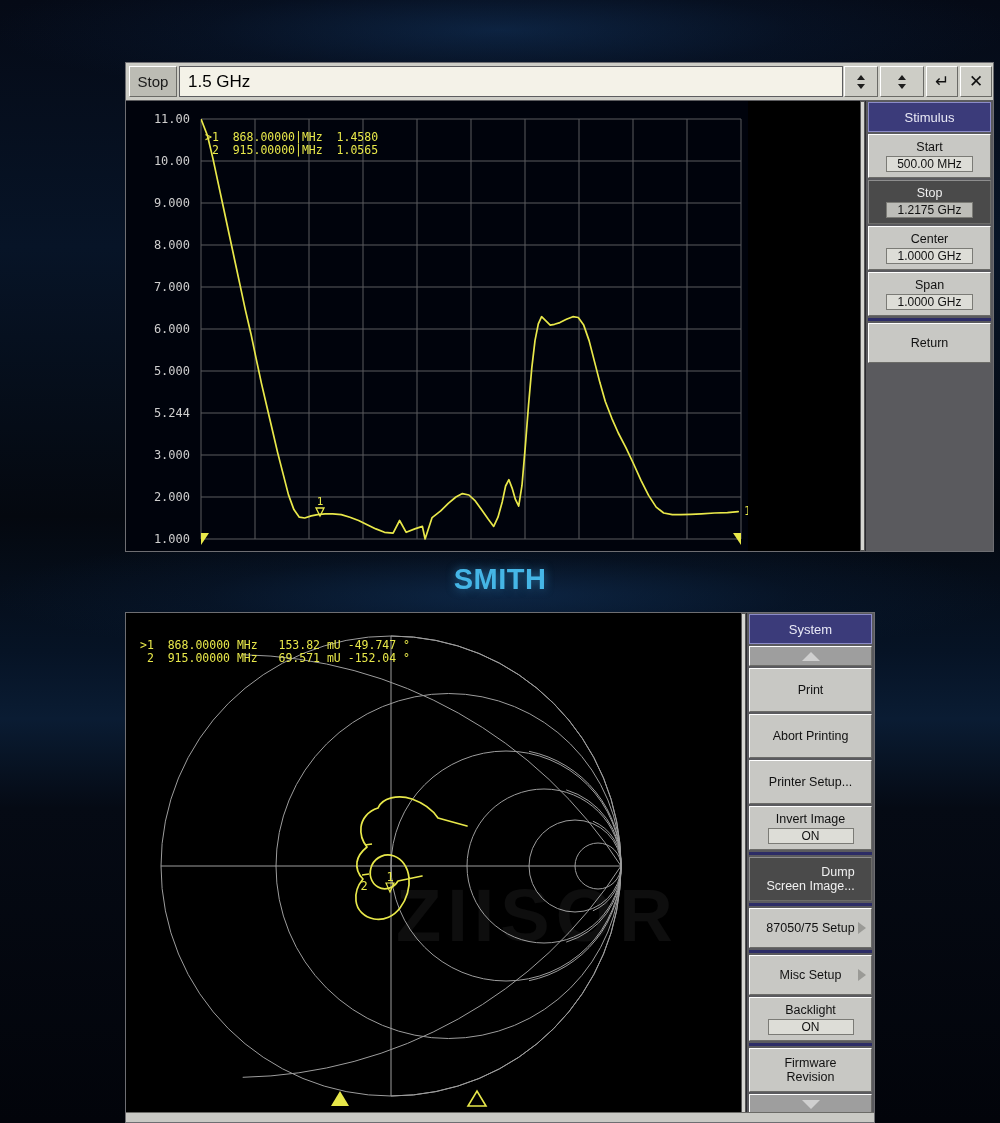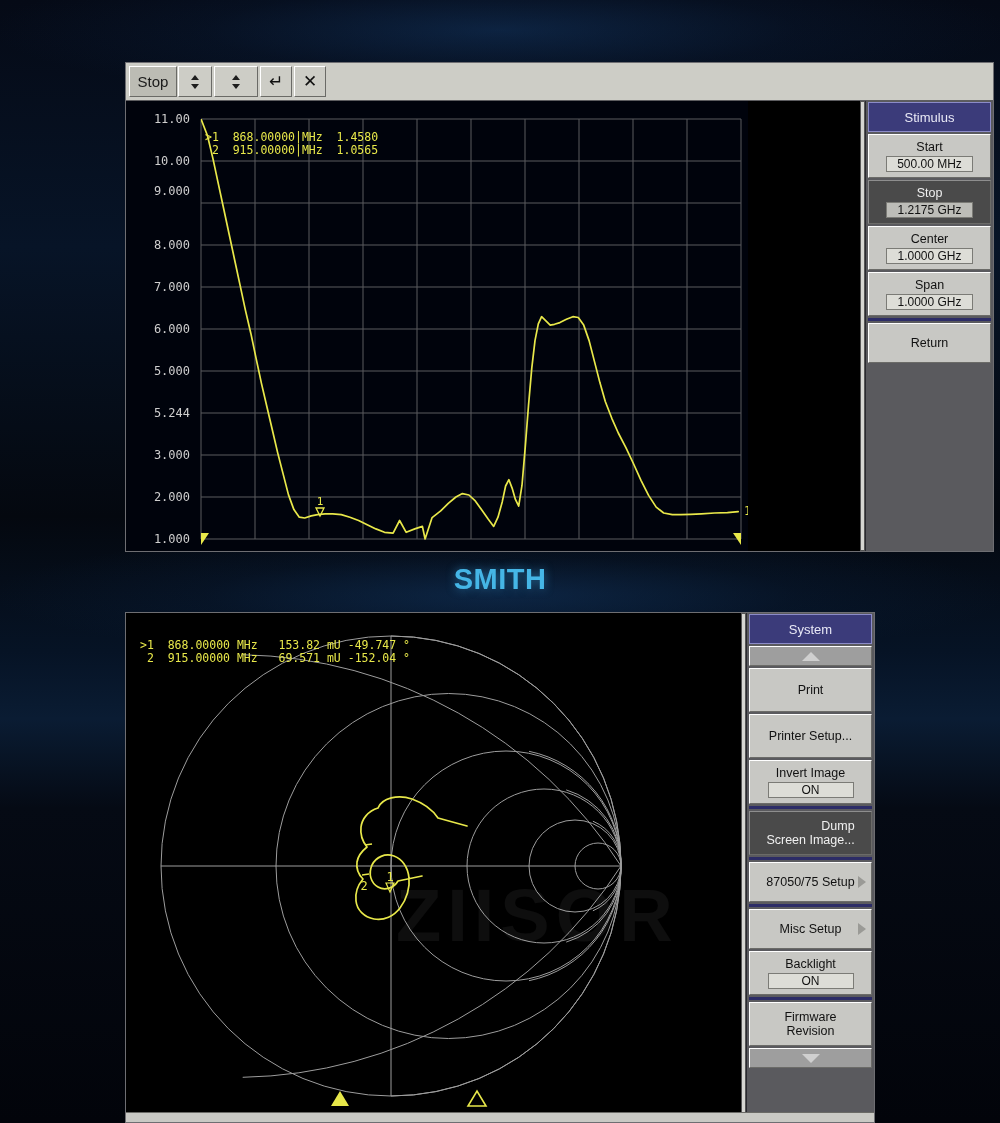--- a/index.html
+++ b/index.html
@@ -219,20 +219,21 @@
 
   <div class="glowband" style="top:-40px;height:140px;"></div>
   <div class="glowband" style="top:530px;height:130px;"></div>
 
   <div class="title" id="title-smith">SMITH</div>
 
   <div class="vna" id="vna-swr">
 
     <div class="toolbar">
       <div class="tb-label">Stop</div>
+      <div class="tb-value">1.5 GHz</div>
       <div class="spin">
         <div class="tri-up"></div>
         <div class="tri-dn"></div>
       </div>
       <div class="spin wide">
         <div class="tri-up"></div>
         <div class="tri-dn"></div>
       </div>
       <div class="tb-btn">↵</div>
       <div class="tb-btn">✕</div>
@@ -307,21 +308,21 @@
 
         <text x="618" y="414" fill="#e8e84a" font-family="DejaVu Sans Mono, monospace" font-size="12">1</text>
 
         <polygon points="75,432 83,432 75,444" fill="#e8e84a"></polygon>
         <polygon points="607,432 615,432 615,444" fill="#e8e84a"></polygon>
       </svg>
 
       <div class="ylabels">
         <div class="ylab" style="top:18px">11.00</div>
         <div class="ylab" style="top:60px">10.00</div>
-        <div class="ylab" style="top:90px">9.000</div>
+        <div class="ylab" style="top:102px">9.000</div>
         <div class="ylab" style="top:144px">8.000</div>
         <div class="ylab" style="top:186px">7.000</div>
         <div class="ylab" style="top:228px">6.000</div>
         <div class="ylab" style="top:270px">5.000</div>
         <div class="ylab" style="top:312px">5.244</div>
         <div class="ylab" style="top:354px">3.000</div>
         <div class="ylab" style="top:396px">2.000</div>
         <div class="ylab" style="top:438px">1.000</div>
       </div>
 
@@ -444,20 +445,23 @@
       <div class="menu-title">System</div>
 
       <div class="mkey scroll">
         <div class="scroll-up"></div>
       </div>
 
       <div class="mkey" style="height:44px">
         <span>Print</span>
       </div>
       <div class="mkey" style="height:44px">
+        <span>Abort Printing</span>
+      </div>
+      <div class="mkey" style="height:44px">
         <span>Printer Setup...</span>
       </div>
       <div class="mkey" style="height:44px">
         <span>Invert Image</span>
         <span class="kv">ON</span>
       </div>
       <div class="menu-sep"></div>
       <div class="mkey sel" style="height:44px">
         <span style="white-space:pre-line;text-align:right">Dump
 Screen Image...</span>

